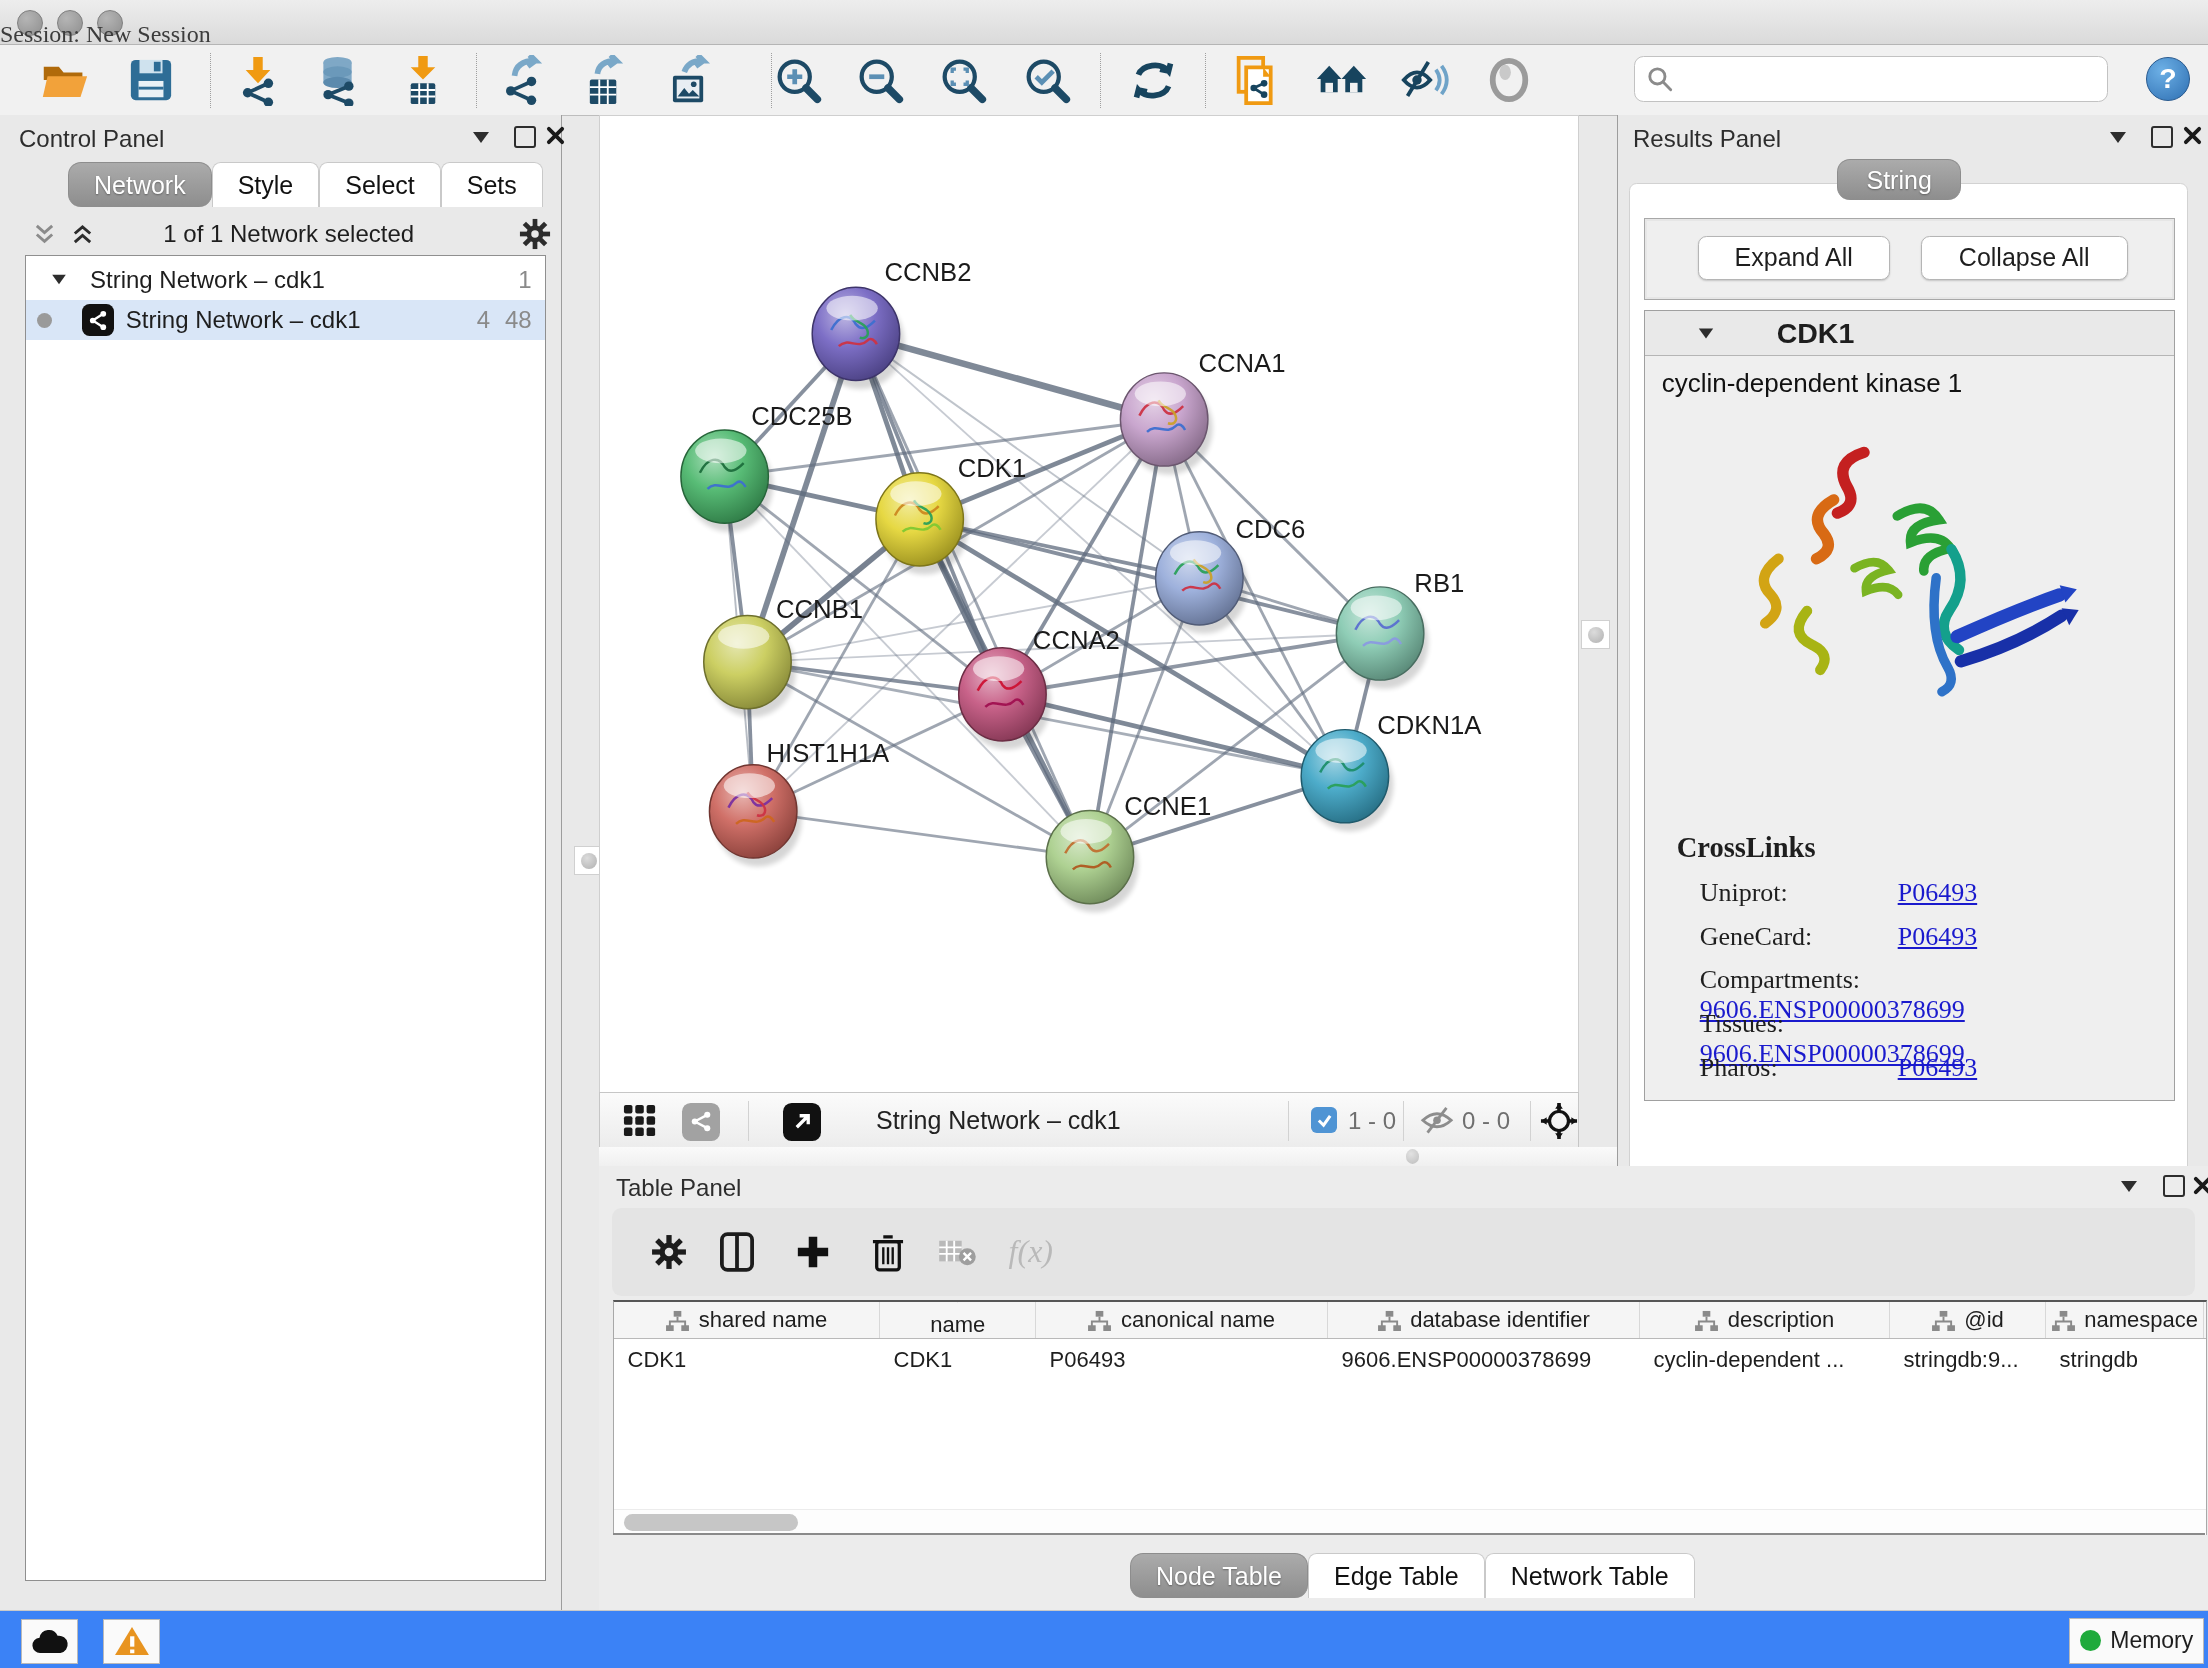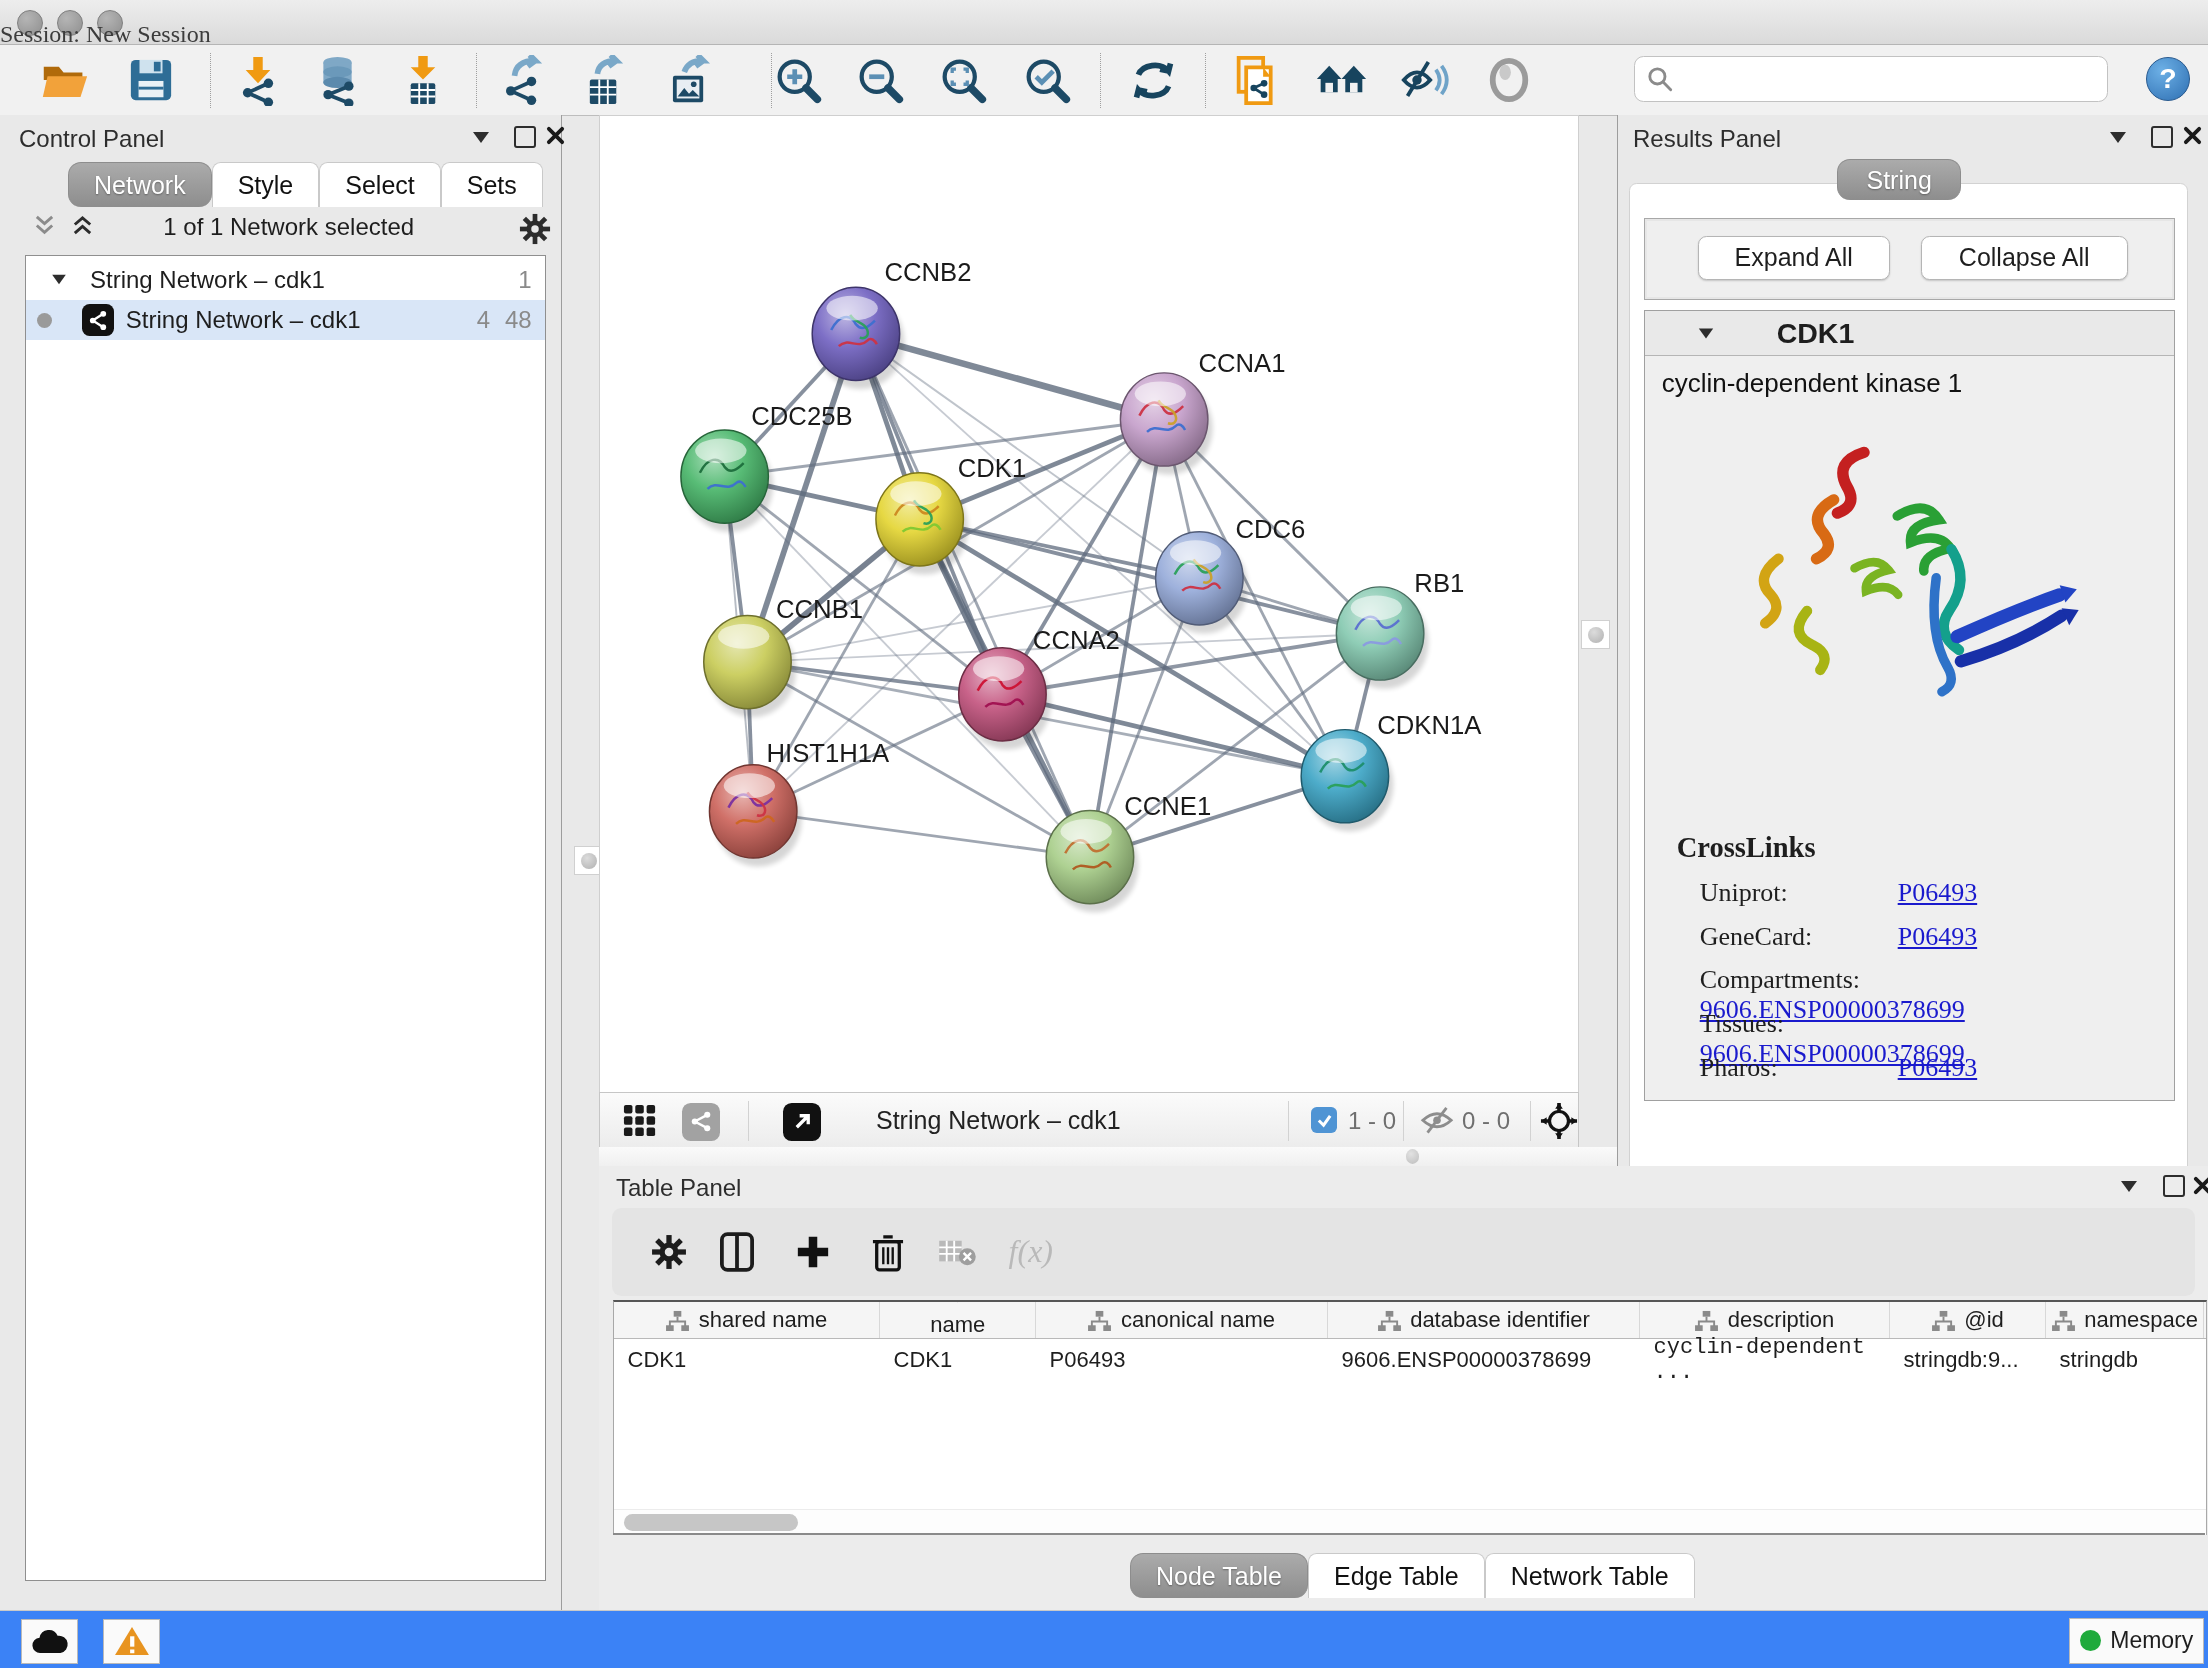--- a/index.html
+++ b/index.html
@@ -267,21 +267,21 @@
   <span class="tri-down" style="position:absolute;left:473px;top:17px"></span>
   <span class="sq-btn" style="position:absolute;left:514px;top:10.5px"></span>
   <svg width="19" height="19" style="position:absolute;left:546px;top:11.4px" viewBox="0 0 20 20">
     <path d="M3 3 L17 17 M17 3 L3 17" stroke="#1a1a1a" stroke-width="4" stroke-linecap="round"></path>
   </svg>
 
   <div style="position:absolute;left:68px;top:47px">
     <span class="tab active">Network</span><span class="tab">Style</span><span class="tab">Select</span><span class="tab">Sets</span>
   </div>
 
-  <div style="position:absolute;left:0;top:98px;width:561px;height:42px;display:flex;">
+  <div style="position:absolute;left:0;top:98px;width:561px;height:42px;display:flex;align-items:center;">
     <svg width="25" height="25" viewBox="0 0 26 26" style="margin-left:32px">
       <path d="M5 4 l8 7 8 -7 M5 13 l8 7 8 -7" stroke="#8b8b8b" stroke-width="3" fill="none"></path>
     </svg>
     <svg width="25" height="25" viewBox="0 0 26 26" style="margin-left:13.3px">
       <path d="M5 12 l8 -7 8 7 M5 21 l8 -7 8 7" stroke="#2c2c2c" stroke-width="3" fill="none"></path>
     </svg>
     <span style="font-size:24px;margin-left:68px">1 of 1 Network selected</span>
     <svg width="32" height="32" viewBox="0 0 34 34" style="position:absolute;left:519px">
       <g fill="#2c2c2c">
         <circle cx="17" cy="17" r="9"></circle>
@@ -778,21 +778,21 @@
             <rect x="16" y="16" width="8" height="6" fill="#8a8a8a"></rect>
           </svg>
           <span>namespace</span>
         </div>
       </div>
     <div id="tp-row">
         <div class="td" style="width: 266px;">CDK1</div>
         <div class="td" style="width: 156px;">CDK1</div>
         <div class="td" style="width: 292px;">P06493</div>
         <div class="td" style="width: 312px;">9606.ENSP00000378699</div>
-        <div class="td" style="width: 250px; font-family: Liberation Mono, monospace;">cyclin-dependent ...</div>
+        <div class="td" style="width: 250px;">cyclin-dependent ...</div>
         <div class="td" style="width: 156px;">stringdb:9...</div>
         <div class="td" style="width: 158px;">stringdb</div>
       </div>
     <div id="tp-scroll">
       <div id="tp-thumb"></div>
     </div>
   </div>
   <div id="tp-bottom-border"></div>
 
   <div id="tp-tabs">

